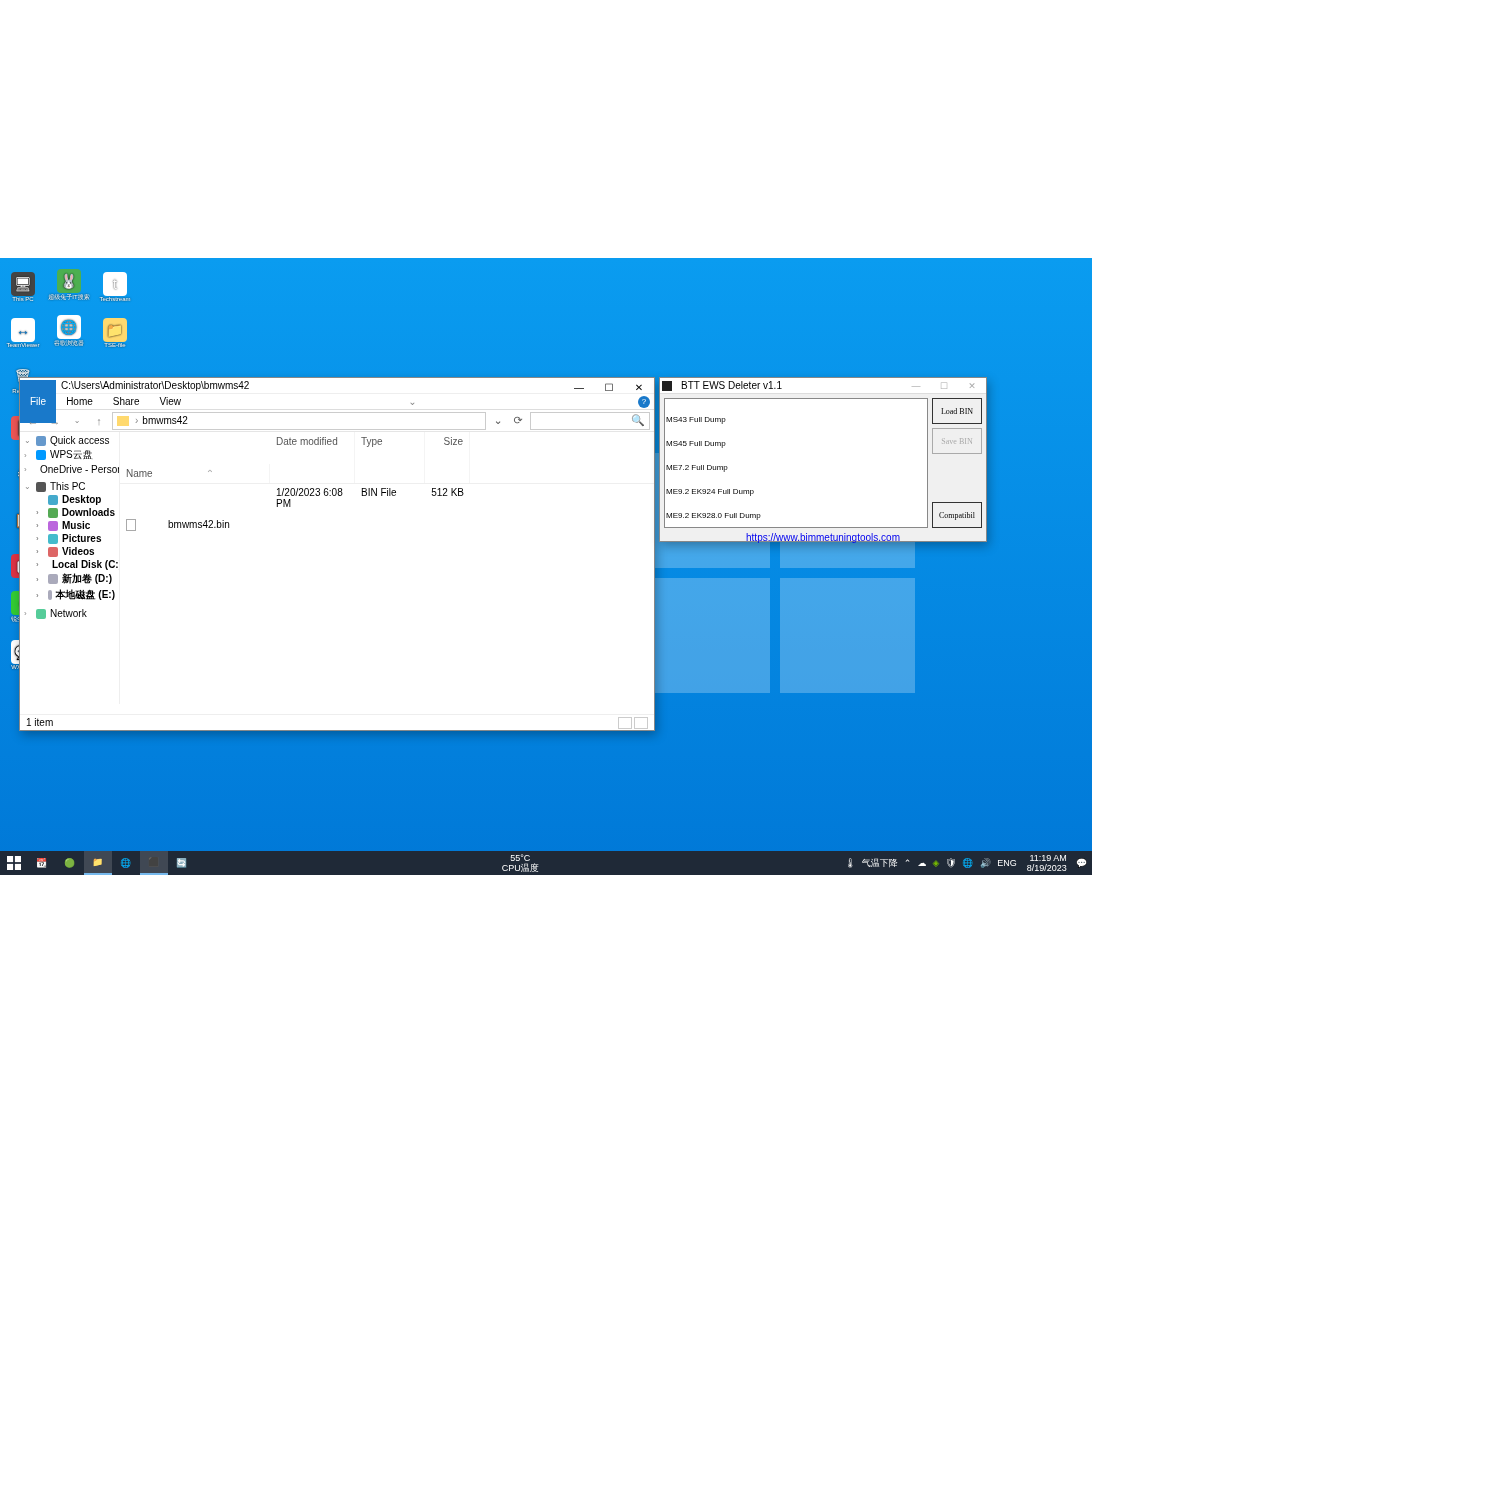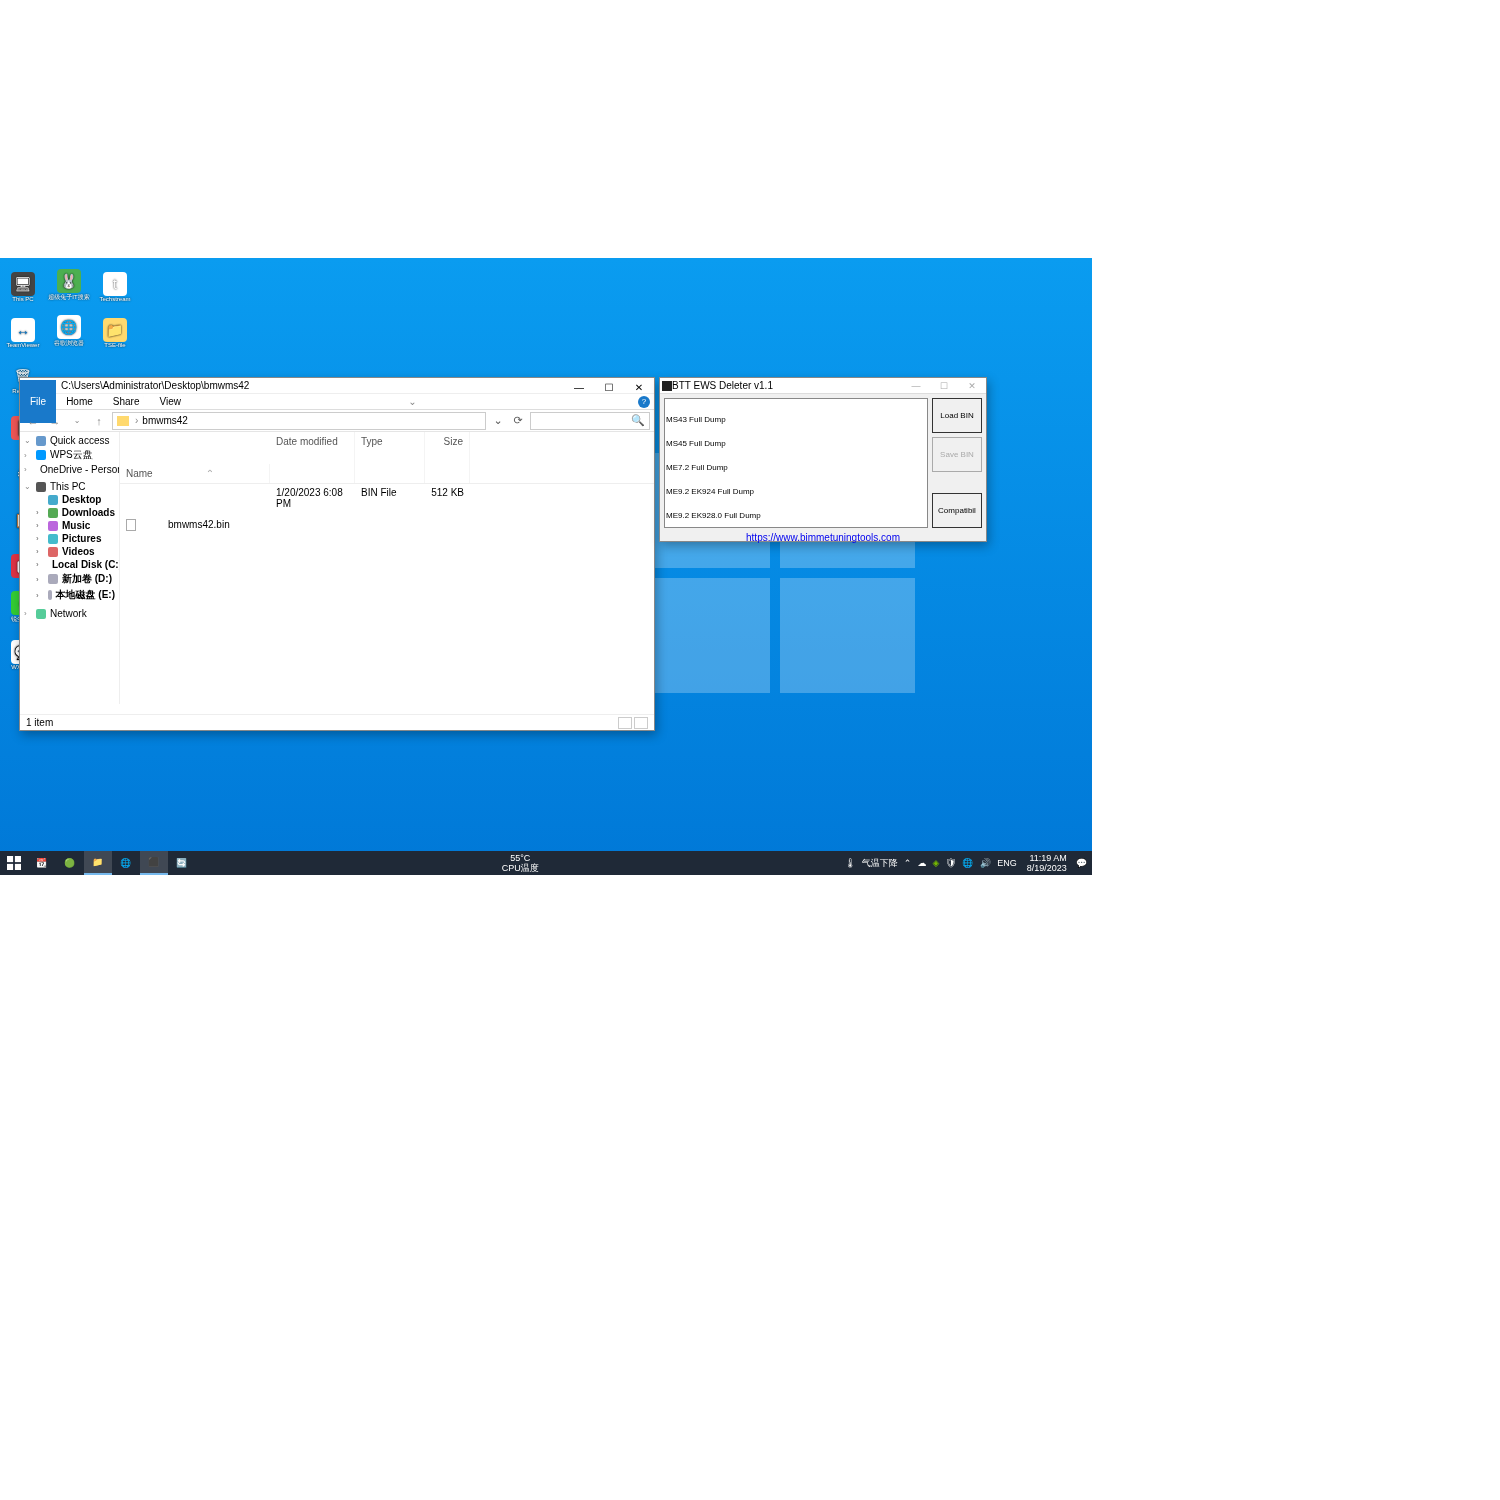--- a/index.html
+++ b/index.html
@@ -54,29 +54,29 @@
 .ex-files .row div { padding: 3px 6px; gap: 32px; }
 .c-name { width: 150px; display: flex; align-items: flex-start; gap: 4px; margin-top: 32px; }
 .c-date { width: 85px; } .c-type { width: 70px; } .c-size { width: 45px; text-align: right; }
 .fileicon { width: 10px; height: 12px; border: 1px solid #aaa; background: #fff; }
 .ex-status { position: absolute; bottom: 0; left: 0; right: 0; height: 16px; border-top: 1px solid #eee; font-size: 10px; display: flex; align-items: center; padding: 0 6px; }
 .ex-status .viewbtns { margin-left: auto; display: flex; gap: 2px; }
 .ex-status .viewbtns div { width: 14px; height: 12px; border: 1px solid #ccc; cursor: pointer; }
 
 
 .btt { position: absolute; left: 659px; top: 119px; width: 328px; height: 165px; background: #f0f0f0; border: 1px solid #888; box-shadow: 2px 4px 10px rgba(0,0,0,0.3); font-family: "Courier New", monospace; }
-.btt-title { height: 16px; display: flex; align-items: center; gap: 0; padding-left: 2px; font-family: "Segoe UI"; font-size: 10px; background: #fff; border-bottom: 1px solid #ddd; }
+.btt-title { height: 16px; display: flex; align-items: center; gap: 9px; padding-left: 2px; font-family: "Segoe UI"; font-size: 10px; background: #fff; border-bottom: 1px solid #ddd; }
 .btt-title .icon { width: 10px; height: 10px; background: #222; }
 .btt-wc { position: absolute; top: 0; right: 0; display: flex; }
 .btt-wc div { width: 28px; height: 16px; display: flex; align-items: center; justify-content: center; font-size: 9px; color: #aaa; cursor: pointer; }
 .btt-body { display: flex; padding: 4px; gap: 4px; }
 .btt-list { flex: 1; height: 130px; background: #fff; border: 1px solid #888; overflow-y: scroll; font-size: 8px; line-height: 8px; padding: 1px; white-space: pre; }
 .btt-list div { cursor: pointer; }
 .btt-btns { width: 50px; display: flex; flex-direction: column; gap: 4px; }
-.btt-btns button { height: 35px; border: 1px solid #333; background: #f0f0f0; font-family: Liberation Sans, sans-serif; font-size: 8px; cursor: pointer; }
+.btt-btns button { height: 26px; border: 1px solid #333; background: #f0f0f0; font-family: Liberation Serif, serif; font-size: 8px; cursor: pointer; }
 .btt-btns button:disabled { color: #aaa; border-color: #aaa; cursor: default; }
 .btt-btns .spacer { flex: 1; }
 .btt-link { text-align: center; font-size: 10px; padding-bottom: 2px; }
 .btt-link a { color: #0000ee; }
 
 
 .taskbar { position: absolute; left: 0; bottom: 0; width: 100%; height: 24px; background: #1f2937; display: flex; align-items: center; color: #fff; font-size: 9px; }
 .taskbar .tb { width: 28px; height: 24px; display: flex; align-items: center; justify-content: center; cursor: pointer; }
 .taskbar .tb.active { background: rgba(255,255,255,0.15); border-bottom: 2px solid #76b9ed; }
 .taskbar .start svg { width: 14px; height: 14px; }

